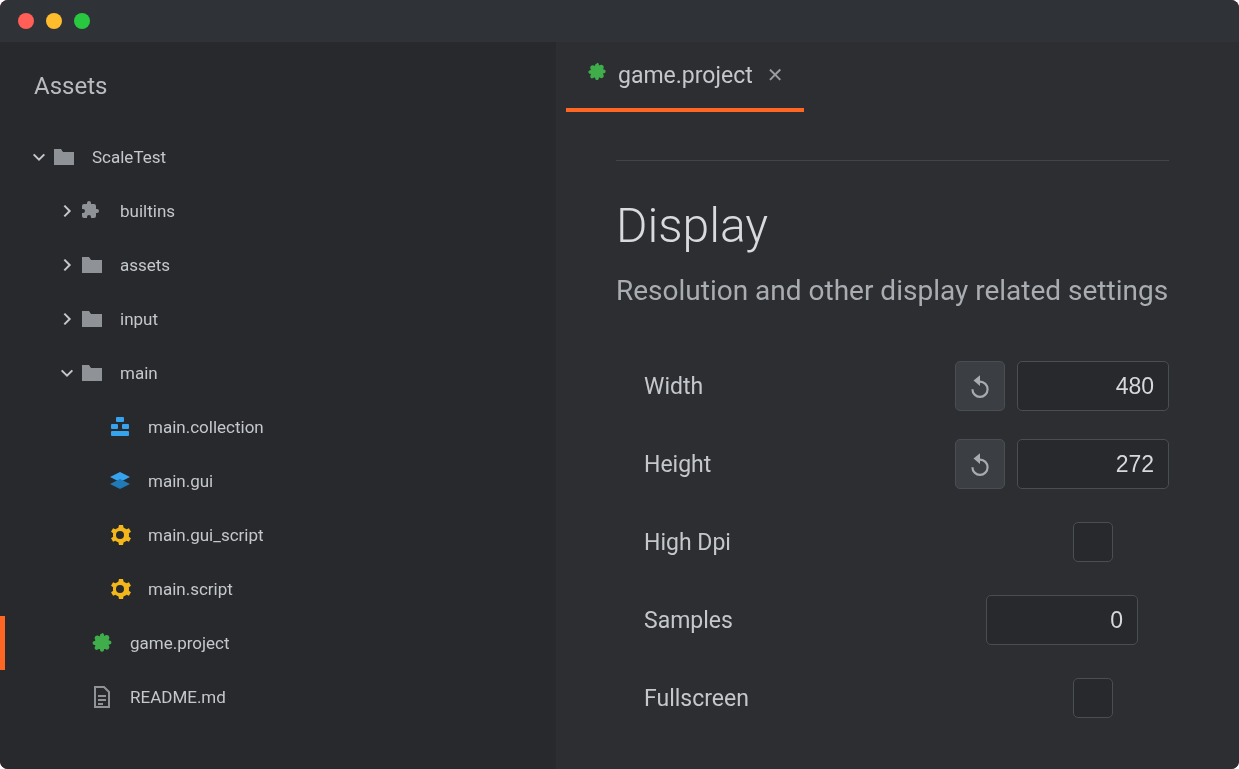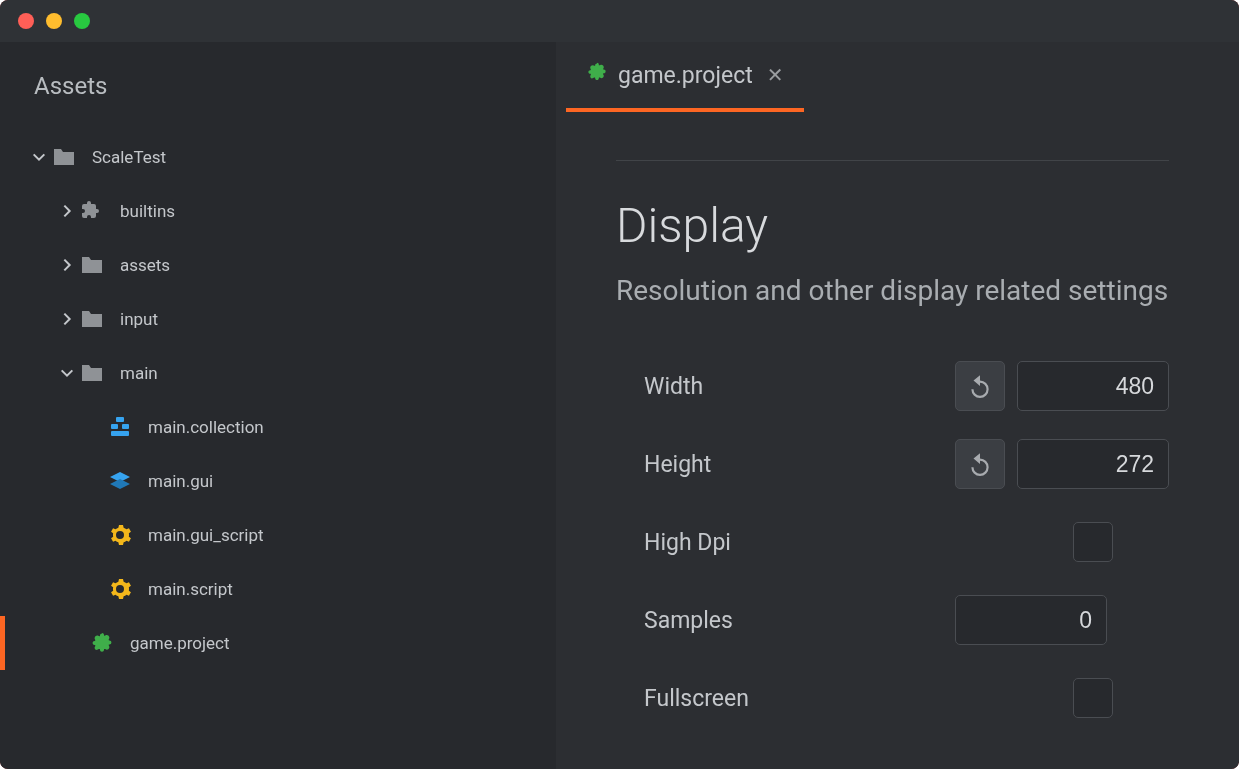--- a/index.html
+++ b/index.html
@@ -187,21 +187,21 @@
     width: 40px;
     height: 40px;
     border: 1px solid #4a4d52;
     border-radius: 5px;
     background: #27292d;
     margin-right: 0;
   }
   .right-slot {
     width: 214px;
     display: flex;
-    justify-content: space-between;
+    justify-content: center;
     align-items: center;
     gap: 12px;
   }
   .right-slot.checkbox-slot {
     width: 214px;
     justify-content: flex-end;
     padding-right: 56px;
   }
 </style>
 </head>
@@ -373,20 +373,28 @@
 
         <div class="tree-row indent-3 selected">
           <span class="icon">
               <svg width="24" height="24" viewBox="0 0 24 24">
                 <use href="#ico-project"></use>
               </svg>
             </span>
           <span class="label">game.project</span>
         </div>
 
+        <div class="tree-row indent-3">
+          <span class="icon">
+              <svg width="24" height="24" viewBox="0 0 24 24">
+                <use href="#ico-file"></use>
+              </svg>
+            </span>
+          <span class="label">README.md</span>
+        </div>
 
       </div>
     </div>
 
     <div class="main">
       <div class="tabs">
         <div class="tab active">
           <span class="icon"><svg width="22" height="22" viewBox="0 0 24 24">
                 <use href="#ico-project"></use>
               </svg></span>

